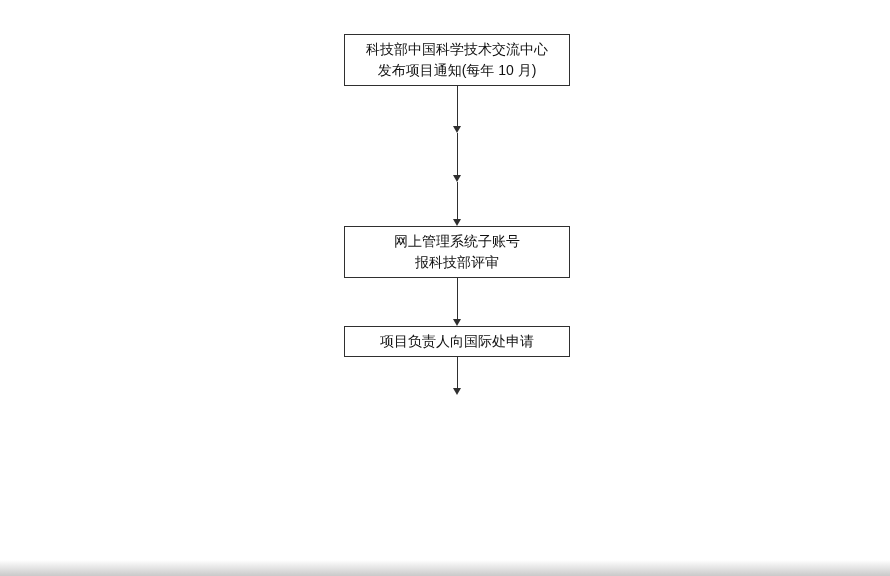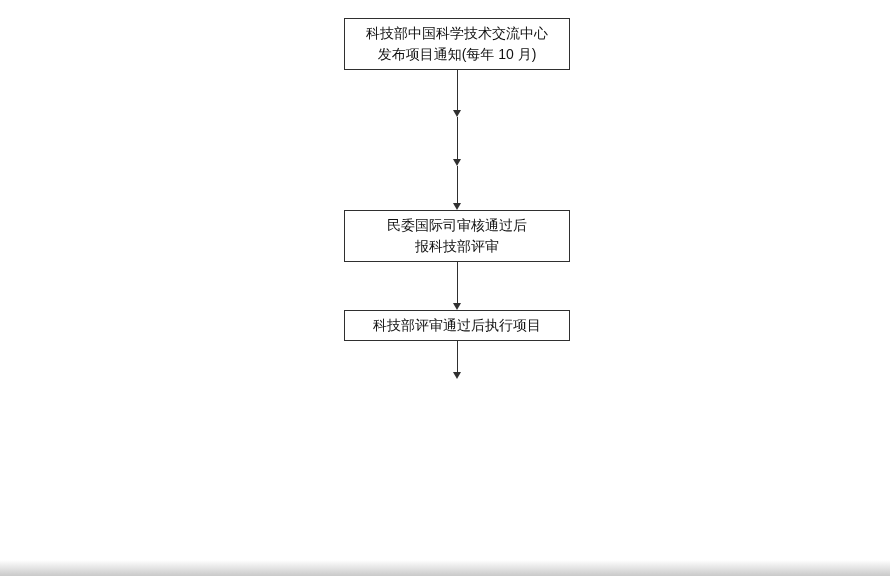--- a/index.html
+++ b/index.html
@@ -8,21 +8,21 @@
     width: 890px;
     height: 576px;
     background: #ffffff;
     font-family: "Liberation Sans", "DejaVu Sans", sans-serif;
     position: relative;
     overflow: hidden;
   }
 
   .flowchart {
     position: absolute;
-    top: 18px;
+    top: 34px;
     left: 344px;
     width: 226px;
     display: flex;
     flex-direction: column;
   }
 
   .flow-node {
     border: 1px solid #2f2f2f;
     background: #ffffff;
     color: #111111;
@@ -87,29 +87,29 @@
     <div class="shaft"></div>
     <div class="head"></div>
   </div>
 
 
   <div class="flow-arrow gap-3">
     <div class="shaft"></div>
     <div class="head"></div>
   </div>
 
-  <div class="flow-node">民委国际司审核通过后
+  <div class="flow-node">网上管理系统子账号
 报科技部评审</div>
 
   <div class="flow-arrow gap-4">
     <div class="shaft"></div>
     <div class="head"></div>
   </div>
 
-  <div class="flow-node">科技部评审通过后执行项目</div>
+  <div class="flow-node">项目负责人向国际处申请</div>
 
   <div class="flow-arrow gap-5">
     <div class="shaft"></div>
     <div class="head"></div>
   </div>
 
 
 </div>
 
 <div class="page-shadow"></div>

